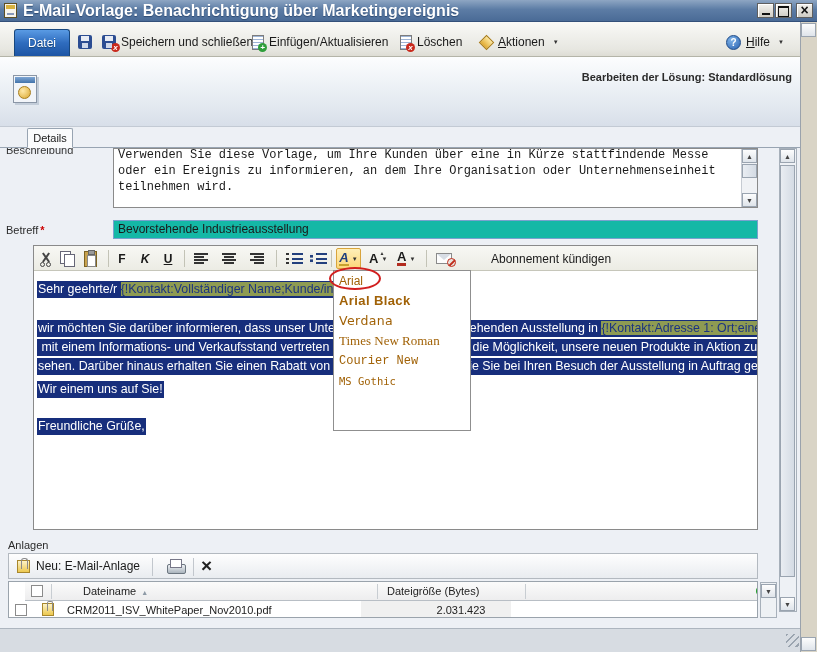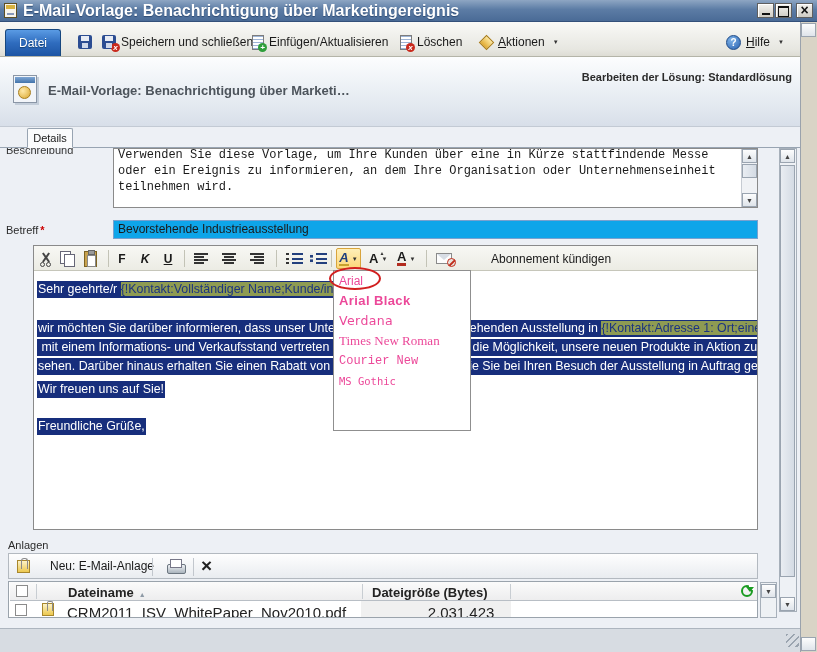--- a/index.html
+++ b/index.html
@@ -19,21 +19,21 @@
     background:linear-gradient(#f4f3ef,#cfccc4); border:1px solid #5f5f5f;
     box-shadow:inset 1px 1px 0 #fff; text-align:center; line-height:12px;
     font-size:12px; font-weight:bold; color:#111; cursor:pointer; }
   .g-min::before { content:""; display:block; width:8px; height:2px; background:#111; margin:9px auto 0; }
   .g-max::before { content:""; display:block; width:9px; height:8px; border:1px solid #111; border-top:2px solid #111; margin:2px auto 0; }
   .g-x::before { content:"×"; font-size:14px; line-height:13px; }
 
   
   .ribbon { position:absolute; left:0; top:22px; width:817px; height:35px;
     background:linear-gradient(#f9f9f7,#e7e7e1 80%,#dddcd4); border-bottom:1px solid #b4b4a8; }
-  .file-tab { position:absolute; left:5px; top:7px; width:56px; height:27px;
+  .file-tab { position:absolute; left:14px; top:7px; width:56px; height:27px;
     background:linear-gradient(#5a9be4,#2f6cbe 50%,#1d55a4); border:1px solid #17477e;
     border-bottom:none; border-radius:3px 3px 0 0; color:#fff; font-size:12px;
     text-align:center; line-height:26px; text-shadow:0 1px 1px #14406f; cursor:pointer; }
   .rb-item { position:absolute; top:9px; height:22px; display:flex; align-items:center; gap:5px;
     font-size:12px; color:#1a1a1a; cursor:pointer; white-space:nowrap; }
   .floppy { width:14px; height:14px; background:#2c4d92; border-radius:2px; position:relative; display:inline-block; }
   .floppy::before { content:""; position:absolute; left:3px; top:1px; right:3px; height:5px; background:#e8ecf4; }
   .floppy::after { content:""; position:absolute; left:4px; bottom:1px; width:6px; height:5px; background:#cfd8ea; }
   .badge { position:absolute; right:-4px; bottom:-3px; width:9px; height:9px; border-radius:50%;
     color:#fff; font-size:8px; line-height:9px; text-align:center; font-weight:bold; }
@@ -72,21 +72,21 @@
 
   .desc-box { position:absolute; left:113px; top:148px; width:645px; height:60px; background:#fff;
     border:1px solid #8a8a8a; font-size:12px; color:#1a1a1a; overflow:hidden; }
   .desc-text { position:absolute; left:4px; top:-2px; right:20px; line-height:16px;font-family:Liberation Mono, monospace; }
   .mini-sb { position:absolute; right:0; top:0; width:16px; height:100%; background:#f0f2f5; border-left:1px solid #c6cbd2; }
   .sb-btn { position:absolute; left:0; width:15px; height:14px; background:linear-gradient(#fdfdfd,#dfe4ea);
     border:1px solid #9aa4b0; font-size:7px; color:#444; text-align:center; line-height:13px; cursor:pointer; }
   .sb-thumb { position:absolute; left:0; width:15px; background:linear-gradient(90deg,#e9edf2,#d4dbe4);
     border:1px solid #9aa4b0; cursor:pointer; }
 
-  .subj-input { position:absolute; left:113px; top:220px; width:645px; height:19px; background:#0ea5e9;
+  .subj-input { position:absolute; left:113px; top:220px; width:645px; height:19px; background:#14b8a6;
     border:1px solid #78a1cf; font-size:12px; color:#1a1a1a; line-height:17px; padding-left:4px; }
 
   
   .editor { position:absolute; left:33px; top:245px; width:725px; height:285px; background:#fff; border:1px solid #8a8a8a; }
   .ed-toolbar { position:absolute; left:0; top:0; width:100%; height:25px;
     background:linear-gradient(#f8f8f4,#ecece4); border-bottom:1px solid #c6c6ba; }
   .ed-ic { position:absolute; top:4px; height:17px; cursor:pointer; display:flex; align-items:center; justify-content:center; }
   .ed-sep { position:absolute; top:4px; width:1px; height:17px; background:#c3c3b6; }
   .ltr { font-size:12px; font-weight:bold; color:#1a1a1a; width:16px; text-align:center; }
   .ltr.it { font-style:italic; } .ltr.un { text-decoration:underline; }
@@ -125,54 +125,54 @@
   .unsub-label { position:absolute; left:457px; top:6px; font-size:12px; color:#1a1a1a; cursor:pointer; }
 
   .ed-body { position:absolute; left:0; top:25px; width:723px; height:258px; background:#fff; overflow:hidden; cursor:text; }
   .bl { position:absolute; left:3px; white-space:pre; font-size:12.4px; line-height:17px; }
   .sel { background:#172e7c; color:#fff; padding:1px 1px 2px 1px; }
   .token { background:#8e9b52; color:#1c3480; }
 
   
   .font-menu { position:absolute; left:333px; top:270px; width:138px; height:161px; background:#fff;
     border:1px solid #8f8f8f; z-index:20; }
-  .fm-item { height:20px; line-height:20px; padding-left:5px; color:#ec4899; cursor:pointer; overflow:hidden; }
+  .fm-item { height:20px; line-height:20px; padding-left:5px; color:#a16207; cursor:pointer; overflow:hidden; }
   .f0 { font-family:"Liberation Sans",sans-serif; font-size:12px; }
   .f1 { font-family:"Liberation Sans",sans-serif; font-size:13px; font-weight:900; letter-spacing:.4px; }
   .f2 { font-family:"DejaVu Sans",sans-serif; font-size:12px; }
   .f3 { font-family:"DejaVu Sans",sans-serif; font-size:12.5px; letter-spacing:.4px; }
   .f4 { font-family:"DejaVu Serif",serif; font-size:11.5px; }
   .f5 { font-family:"Liberation Serif",serif; font-size:13px; }
   .f6 { font-family:Liberation Mono, monospace; font-size:12px; }
   .f7 { font-family:"DejaVu Sans Mono",monospace; font-size:10.5px; }
   .red-circle { position:absolute; left:329px; top:267px; width:52px; height:23px;
     border:2.5px solid #d11f1f; border-radius:50%; z-index:30; pointer-events:none; }
 
   
   .anl-label { position:absolute; left:8px; top:539px; font-size:11px; color:#2b2b2b; }
   .anl-toolbar { position:absolute; left:8px; top:553px; width:750px; height:26px;
     background:linear-gradient(#fefefe,#e9ecf0); border:1px solid #b3b9c0; }
   .attach-ic { width:13px; height:13px; background:linear-gradient(#fdf3c8,#ecc84f); border:1px solid #a8872c; position:relative; display:inline-block; }
   .attach-ic::before { content:""; position:absolute; right:1px; top:-3px; width:5px; height:10px; border:1.5px solid #8a8a8a; border-bottom:none; border-radius:3px 3px 0 0; }
-  .anl-new { position:absolute; left:8px; top:5px; display:flex; gap:20px; align-items:center; font-size:12px; color:#1a1a1a; cursor:pointer; }
+  .anl-new { position:absolute; left:8px; top:5px; display:flex; gap:6px; align-items:center; font-size:12px; color:#1a1a1a; cursor:pointer; }
   .v-sep { position:absolute; top:4px; width:1px; height:18px; background:#c2c7cd; }
   .printer { position:absolute; left:158px; top:5px; width:17px; height:15px; cursor:pointer; }
   .printer::before { content:""; position:absolute; left:0; top:5px; width:17px; height:8px; background:linear-gradient(#eef1f4,#aab4bd); border:1px solid #6c7680; border-radius:2px; }
   .printer::after { content:""; position:absolute; left:3px; top:0; width:10px; height:7px; background:#fff; border:1px solid #778; }
   .del-x { position:absolute; left:192px; top:2px; font-size:19px; font-weight:bold; color:#222; line-height:20px; cursor:pointer; }
 
   .grid { position:absolute; left:8px; top:581px; width:750px; height:37px; background:#fff; border:1px solid #9aa3ac; overflow:hidden; }
-  .grid-head { position:absolute; left:1px; top:0; width:100%; height:19px; background:linear-gradient(#fbfbfb,#ededee); border-bottom:1px solid #b8bec5; font-size:13px; color:#222;font-weight:bold; }
+  .grid-head { position:absolute; left:16px; top:0; width:100%; height:19px; background:linear-gradient(#fbfbfb,#ededee); border-bottom:1px solid #b8bec5; font-size:11px; color:#222; }
   .gh-div { position:absolute; top:2px; width:1px; height:15px; background:#c8cdd2; }
   .chk { position:absolute; width:12px; height:12px; background:#fff; border:1px solid #8b8b8b; cursor:pointer; }
   .sort::after { content:"▲"; font-size:7px; color:#8e9aa6; margin-left:5px; }
   .refresh { position:absolute; right:5px; top:3px; width:12px; height:12px; border:2px solid #1b9c22; border-radius:50%; cursor:pointer; }
   .refresh::before { content:""; position:absolute; right:-3px; top:-2px; width:5px; height:5px; background:#fff; }
   .refresh::after { content:""; position:absolute; right:-3px; top:0; border-left:4px solid transparent; border-right:4px solid transparent; border-top:5px solid #1b9c22; }
-  .grid-row { position:absolute; left:0; top:19px; width:100%; height:19px; background:#fff; font-size:15px; color:#222; }
+  .grid-row { position:absolute; left:0; top:19px; width:100%; height:19px; background:#fff; font-size:11px; color:#222; }
   .size-col-bg { position:absolute; left:352px; top:0; width:150px; height:19px; background:#f0f0f0; }
   .file-ic { position:absolute; left:33px; top:2px; width:12px; height:13px; background:linear-gradient(#fdf3c8,#ecc84f); border:1px solid #a8872c; }
   .file-ic::before { content:""; position:absolute; right:0px; top:-3px; width:4px; height:9px; border:1.5px solid #8a8a8a; border-bottom:none; border-radius:2px 2px 0 0; }
   .grid-sb { position:absolute; left:760px; top:582px; width:17px; height:36px; background:#eef1f4; border:1px solid #a7b0ba; }
 
   
   .footer { position:absolute; left:0; top:628px; width:800px; height:24px; background:#d7dce2; border-top:1px solid #adb5bf; }
   .grip { position:absolute; left:786px; top:634px; width:13px; height:13px;
     background:repeating-linear-gradient(135deg,#9aa4af 0 2px,transparent 2px 5px); cursor:nwse-resize; }
   .form-sb { position:absolute; left:779px; top:148px; width:18px; height:464px; background:#eef1f5; border:1px solid #a7b0ba; }
@@ -217,21 +217,20 @@
     <span class="ak-first" style="display:inline-block">Aktionen</span>
   </span>
   <span class="rb-item dd-arrow" style="left:726px">
     <span class="help-icon">?</span>
     <span class="ak-first" style="display:inline-block;text-decoration:none">Hilfe</span>
   </span>
 </div>
 
 <div class="header-band">
   <span class="entity-icon"></span>
-  <span class="page-title">E-Mail-Vorlage: Benachrichtigung über Marketi…</span>
   <span class="solution-label">Bearbeiten der Lösung: Standardlösung</span>
 </div>
 
 <div class="form-bg"></div>
 <div class="tabline"></div>
 <div class="tab-details">Details</div>
 
 <div class="clip-label"><span>Beschreibung</span></div>
 <div class="desc-box">
   <div class="desc-text">Verwenden Sie diese Vorlage, um Ihre Kunden über eine in Kürze stattfindende Messe oder ein Ereignis zu informieren, an dem Ihre Organisation oder Unternehmenseinheit teilnehmen wird.</div>
@@ -296,21 +295,21 @@
           <i></i>
         </span>
       </span>
     <span class="unsub-label">Abonnement kündigen</span>
   </div>
   <div class="ed-body">
     <div class="bl" style="top:10px"><span class="sel"><span>Sehr geehrte/r </span><span class="token">{!Kontakt:Vollständiger Name;Kunde/in}</span><span>,</span></span></div>
     <div class="bl" style="top:49px"><span class="sel"><span>wir möchten Sie darüber informieren, dass unser Unternehmen auf der bevorstehenden Ausstellung in </span><span class="token">{!Kontakt:Adresse 1: Ort;einer Stadt in Ihrer Nähe}</span></span></div>
     <div class="bl" style="top:68px"><span class="sel"> mit einem Informations- und Verkaufsstand vertreten sein wird. Sie haben dort die Möglichkeit, unsere neuen Produkte in Aktion zu</span></div>
     <div class="bl" style="top:87px"><span class="sel">sehen. Darüber hinaus erhalten Sie einen Rabatt von 25 % für alle Produkte, die Sie bei Ihren Besuch der Ausstellung in Auftrag geben.</span></div>
-    <div class="bl" style="top:110px"><span class="sel">Wir freuen uns auf Sie!</span></div>
+    <div class="bl" style="top:110px"><span class="sel">Wir einem uns auf Sie!</span></div>
     <div class="bl" style="top:147px"><span class="sel">Freundliche Grüße,</span></div>
   </div>
 </div>
 
 <div class="font-menu">
   <div class="fm-item f0">Arial</div>
   <div class="fm-item f1">Arial Black</div>
   <div class="fm-item f3">Verdana</div>
   <div class="fm-item f5">Times New Roman</div>
   <div class="fm-item f6">Courier New</div>

